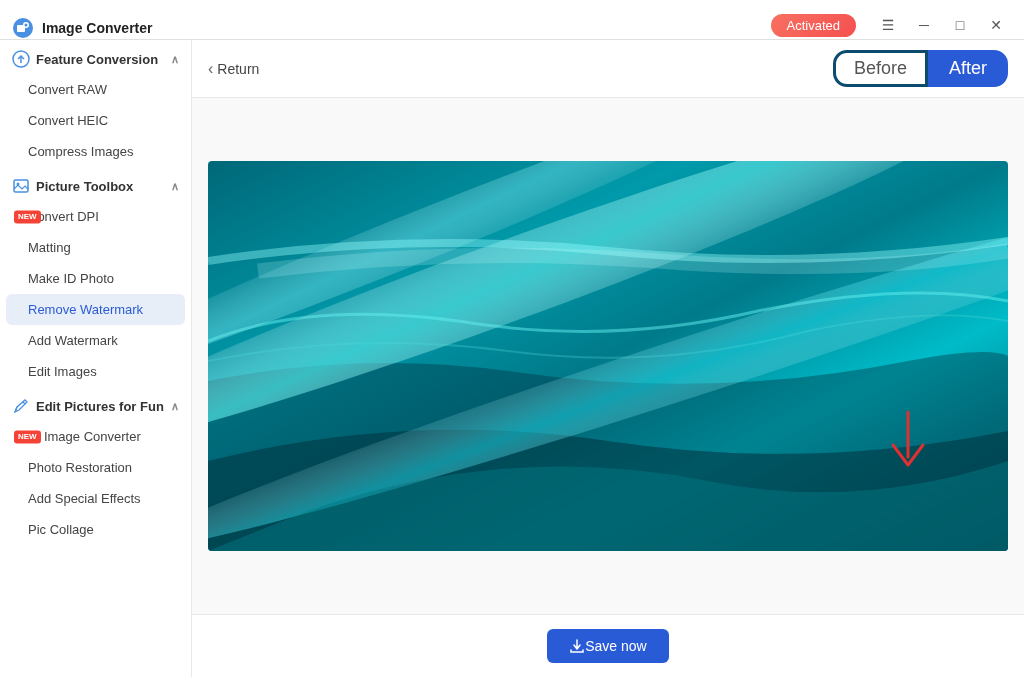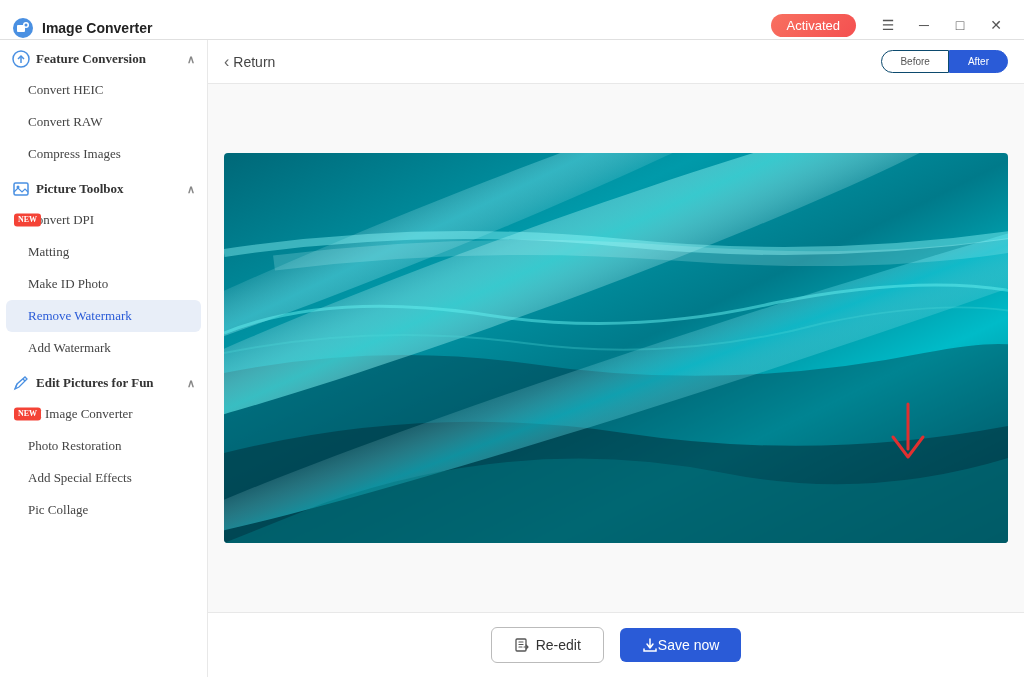--- a/index.html
+++ b/index.html
@@ -23,22 +23,22 @@
     .win-btn {
       width: 32px; height: 28px; border: none; background: transparent;
       font-size: 14px; cursor: pointer; color: #555; display: flex; align-items: center; justify-content: center; border-radius: 4px;
     }
 
     
     .main-layout { display: flex; flex: 1; overflow: hidden; }
 
     
     .sidebar {
-      width: 208px; background: #fff; border-right: 1px solid #e8e8e8;
-      overflow-y: auto; flex-shrink: 0; font-family: Liberation Serif, serif;
+      width: 192px; background: #fff; border-right: 1px solid #e8e8e8;
+      overflow-y: auto; flex-shrink: 0;
     }
     .sidebar-section-header {
       display: flex; align-items: center; gap: 6px;
       padding: 10px 12px 6px 12px; font-size: 13px; font-weight: 600; color: #333;
       cursor: pointer;
     }
     .sidebar-section-icon {
       width: 18px; height: 18px; flex-shrink: 0;
     }
     .chevron { font-size: 11px; color: #888; margin-left: auto; }
@@ -63,21 +63,21 @@
     .content-header {
       display: flex; align-items: center; justify-content: space-between;
       padding: 10px 16px; background: #fff; border-bottom: 1px solid #e8e8e8; flex-shrink: 0;
     }
     .return-btn {
       display: flex; align-items: center; gap: 4px; font-size: 14px; color: #444;
       cursor: pointer; background: none; border: none;
     }
     .before-after-toggle { display: flex; gap: 0; }
     .toggle-btn {
-      padding: 5px 18px; font-size: 10px; border: 1px solid #0c4a6e;
+      padding: 5px 18px; font-size: 18px; border: 3px solid #0c4a6e;
       cursor: pointer; background: #fff; color: #555;
     }
     .toggle-btn:first-child { border-radius: 14px 0 0 14px; }
     .toggle-btn:last-child { border-radius: 0 14px 14px 0; }
     .toggle-btn.active { background: #2a5bd7; color: #fff; border-color: #2a5bd7; }
 
     
     .canvas-area {
       flex: 1; display: flex; align-items: center; justify-content: center;
       padding: 16px; overflow: hidden; position: relative;
@@ -133,24 +133,24 @@
     <div class="sidebar-section-header">
       <svg class="sidebar-section-icon" viewBox="0 0 18 18" fill="none">
         <circle cx="9" cy="9" r="8" stroke="#4a90e2" stroke-width="1.5"></circle>
         <path d="M6 9 L9 6 L12 9" stroke="#4a90e2" stroke-width="1.5" fill="none"></path>
         <path d="M9 6 L9 13" stroke="#4a90e2" stroke-width="1.5"></path>
       </svg>
       <span>Feature Conversion</span>
       <span class="chevron">∧</span>
     </div>
     <div class="sidebar-item">
+      <span>Convert RAW</span>
+    </div>
+    <div class="sidebar-item">
       <span>Convert HEIC</span>
-    </div>
-    <div class="sidebar-item">
-      <span>Convert RAW</span>
     </div>
     <div class="sidebar-item">
       <span>Compress Images</span>
     </div>
 
     <div class="sidebar-section-header">
       <svg class="sidebar-section-icon" viewBox="0 0 18 18" fill="none">
         <rect x="2" y="3" width="14" height="12" rx="1.5" stroke="#4a90e2" stroke-width="1.5"></rect>
         <circle cx="6" cy="7" r="1.5" fill="#4a90e2"></circle>
         <path d="M2 12 L6 8 L10 12 L13 9 L16 12" stroke="#4a90e2" stroke-width="1.2" fill="none"></path>
@@ -166,20 +166,23 @@
       <span>Matting</span>
     </div>
     <div class="sidebar-item">
       <span>Make ID Photo</span>
     </div>
     <div class="sidebar-item active">
       <span>Remove Watermark</span>
     </div>
     <div class="sidebar-item">
       <span>Add Watermark</span>
+    </div>
+    <div class="sidebar-item">
+      <span>Edit Images</span>
     </div>
 
     <div class="sidebar-section-header">
       <svg class="sidebar-section-icon" viewBox="0 0 18 18" fill="none">
         <path d="M3 15 L5 10 L13 3 L15 5 L7 13 Z" stroke="#4a90e2" stroke-width="1.3" fill="none"></path>
         <path d="M11 5 L13 7" stroke="#4a90e2" stroke-width="1.3"></path>
         <path d="M3 15 L5 10" stroke="#4a90e2" stroke-width="1.3"></path>
       </svg>
       <span>Edit Pictures for Fun</span>
       <span class="chevron">∧</span>
@@ -263,28 +266,20 @@
         <div style="position:absolute; bottom:70px; right:70px; pointer-events:none;">
           <svg width="60" height="70" viewBox="0 0 60 70">
             <path d="M30 5 L30 50" stroke="#e03030" stroke-width="3" stroke-linecap="round"></path>
             <path d="M15 38 L30 58 L45 38" stroke="#e03030" stroke-width="3" stroke-linecap="round" stroke-linejoin="round" fill="none"></path>
           </svg>
         </div>
       </div>
     </div>
 
     <div class="bottom-toolbar">
-      <button class="re-edit-btn">
-        <svg width="16" height="16" viewBox="0 0 16 16" fill="none">
-          <rect x="2" y="2" width="10" height="12" rx="1" stroke="#555" stroke-width="1.3"></rect>
-          <path d="M5 5 L9 5 M5 7.5 L9 7.5 M5 10 L8 10" stroke="#555" stroke-width="1.2" stroke-linecap="round"></path>
-          <path d="M10 10 L14 10 M12 8 L14 10 L12 12" stroke="#555" stroke-width="1.2" stroke-linecap="round" stroke-linejoin="round"></path>
-        </svg>
-        <span>Re-edit</span>
-      </button>
       <button class="save-now-btn">
         <svg width="16" height="16" viewBox="0 0 16 16" fill="none">
           <path d="M8 2 L8 10 M5 7 L8 11 L11 7" stroke="white" stroke-width="1.5" stroke-linecap="round" stroke-linejoin="round"></path>
           <path d="M2 12 L2 14 L14 14 L14 12" stroke="white" stroke-width="1.5" stroke-linecap="round"></path>
         </svg>
         <span>Save now</span>
       </button>
     </div>
 
   </div>

